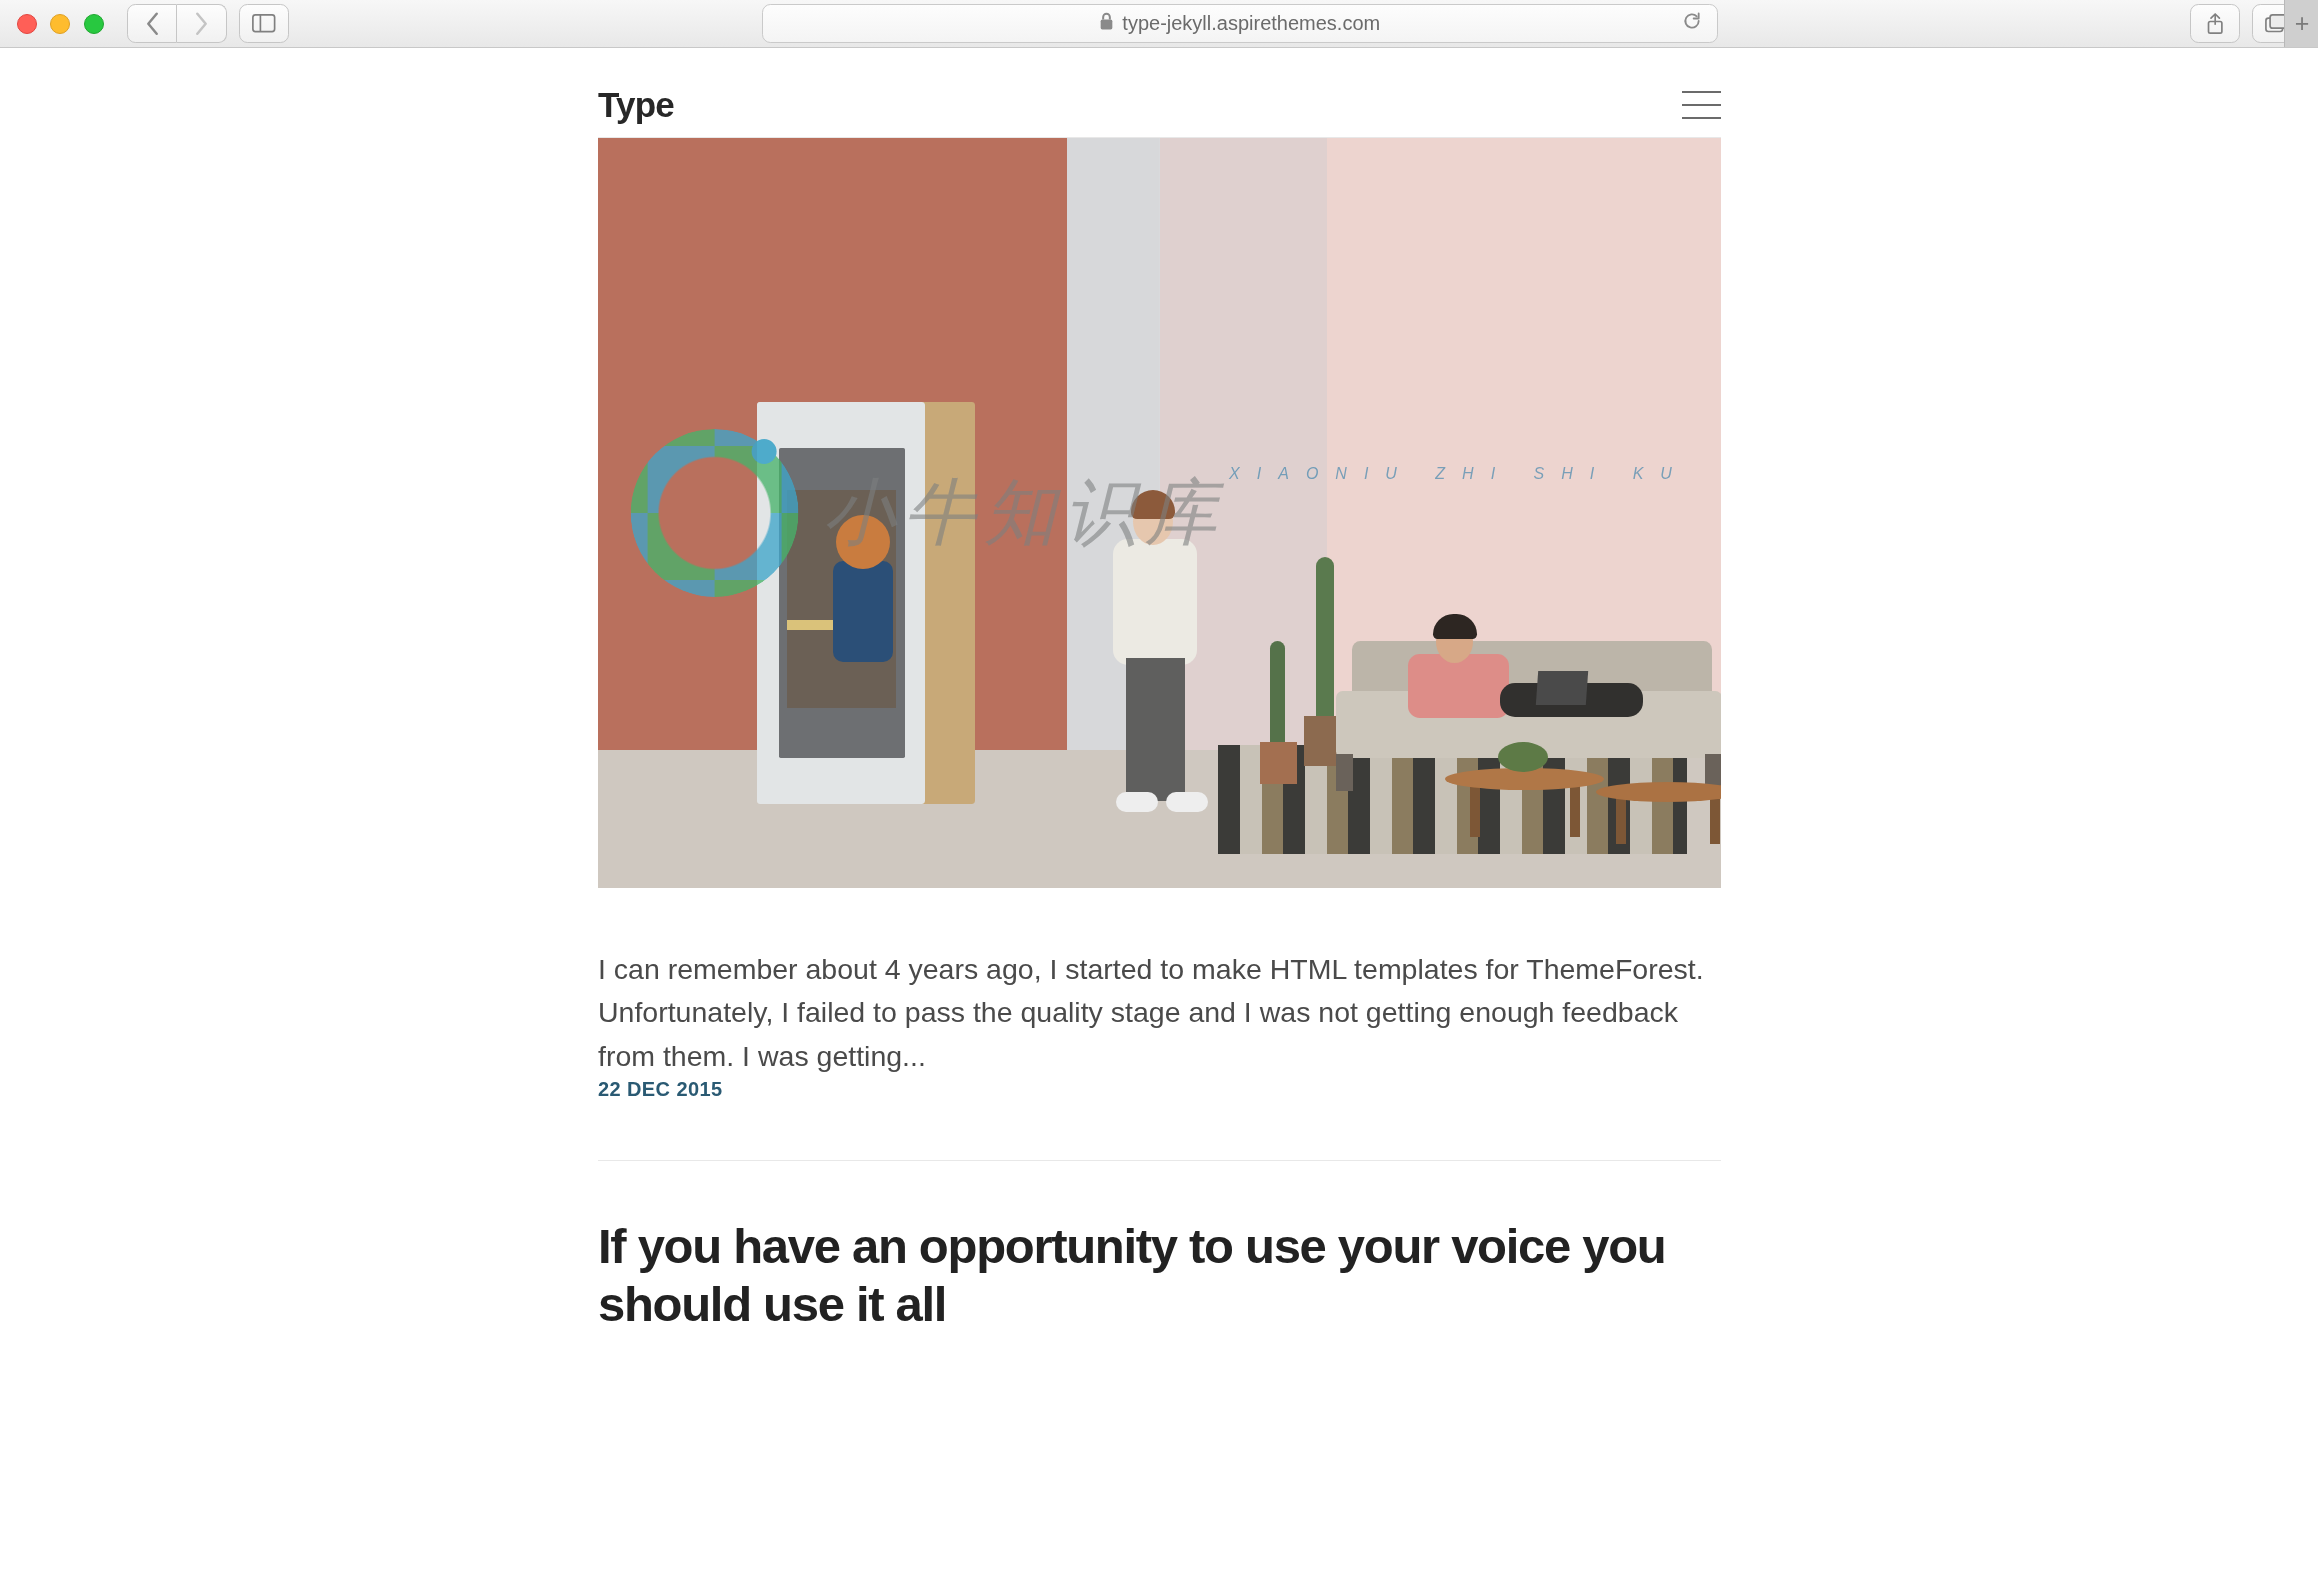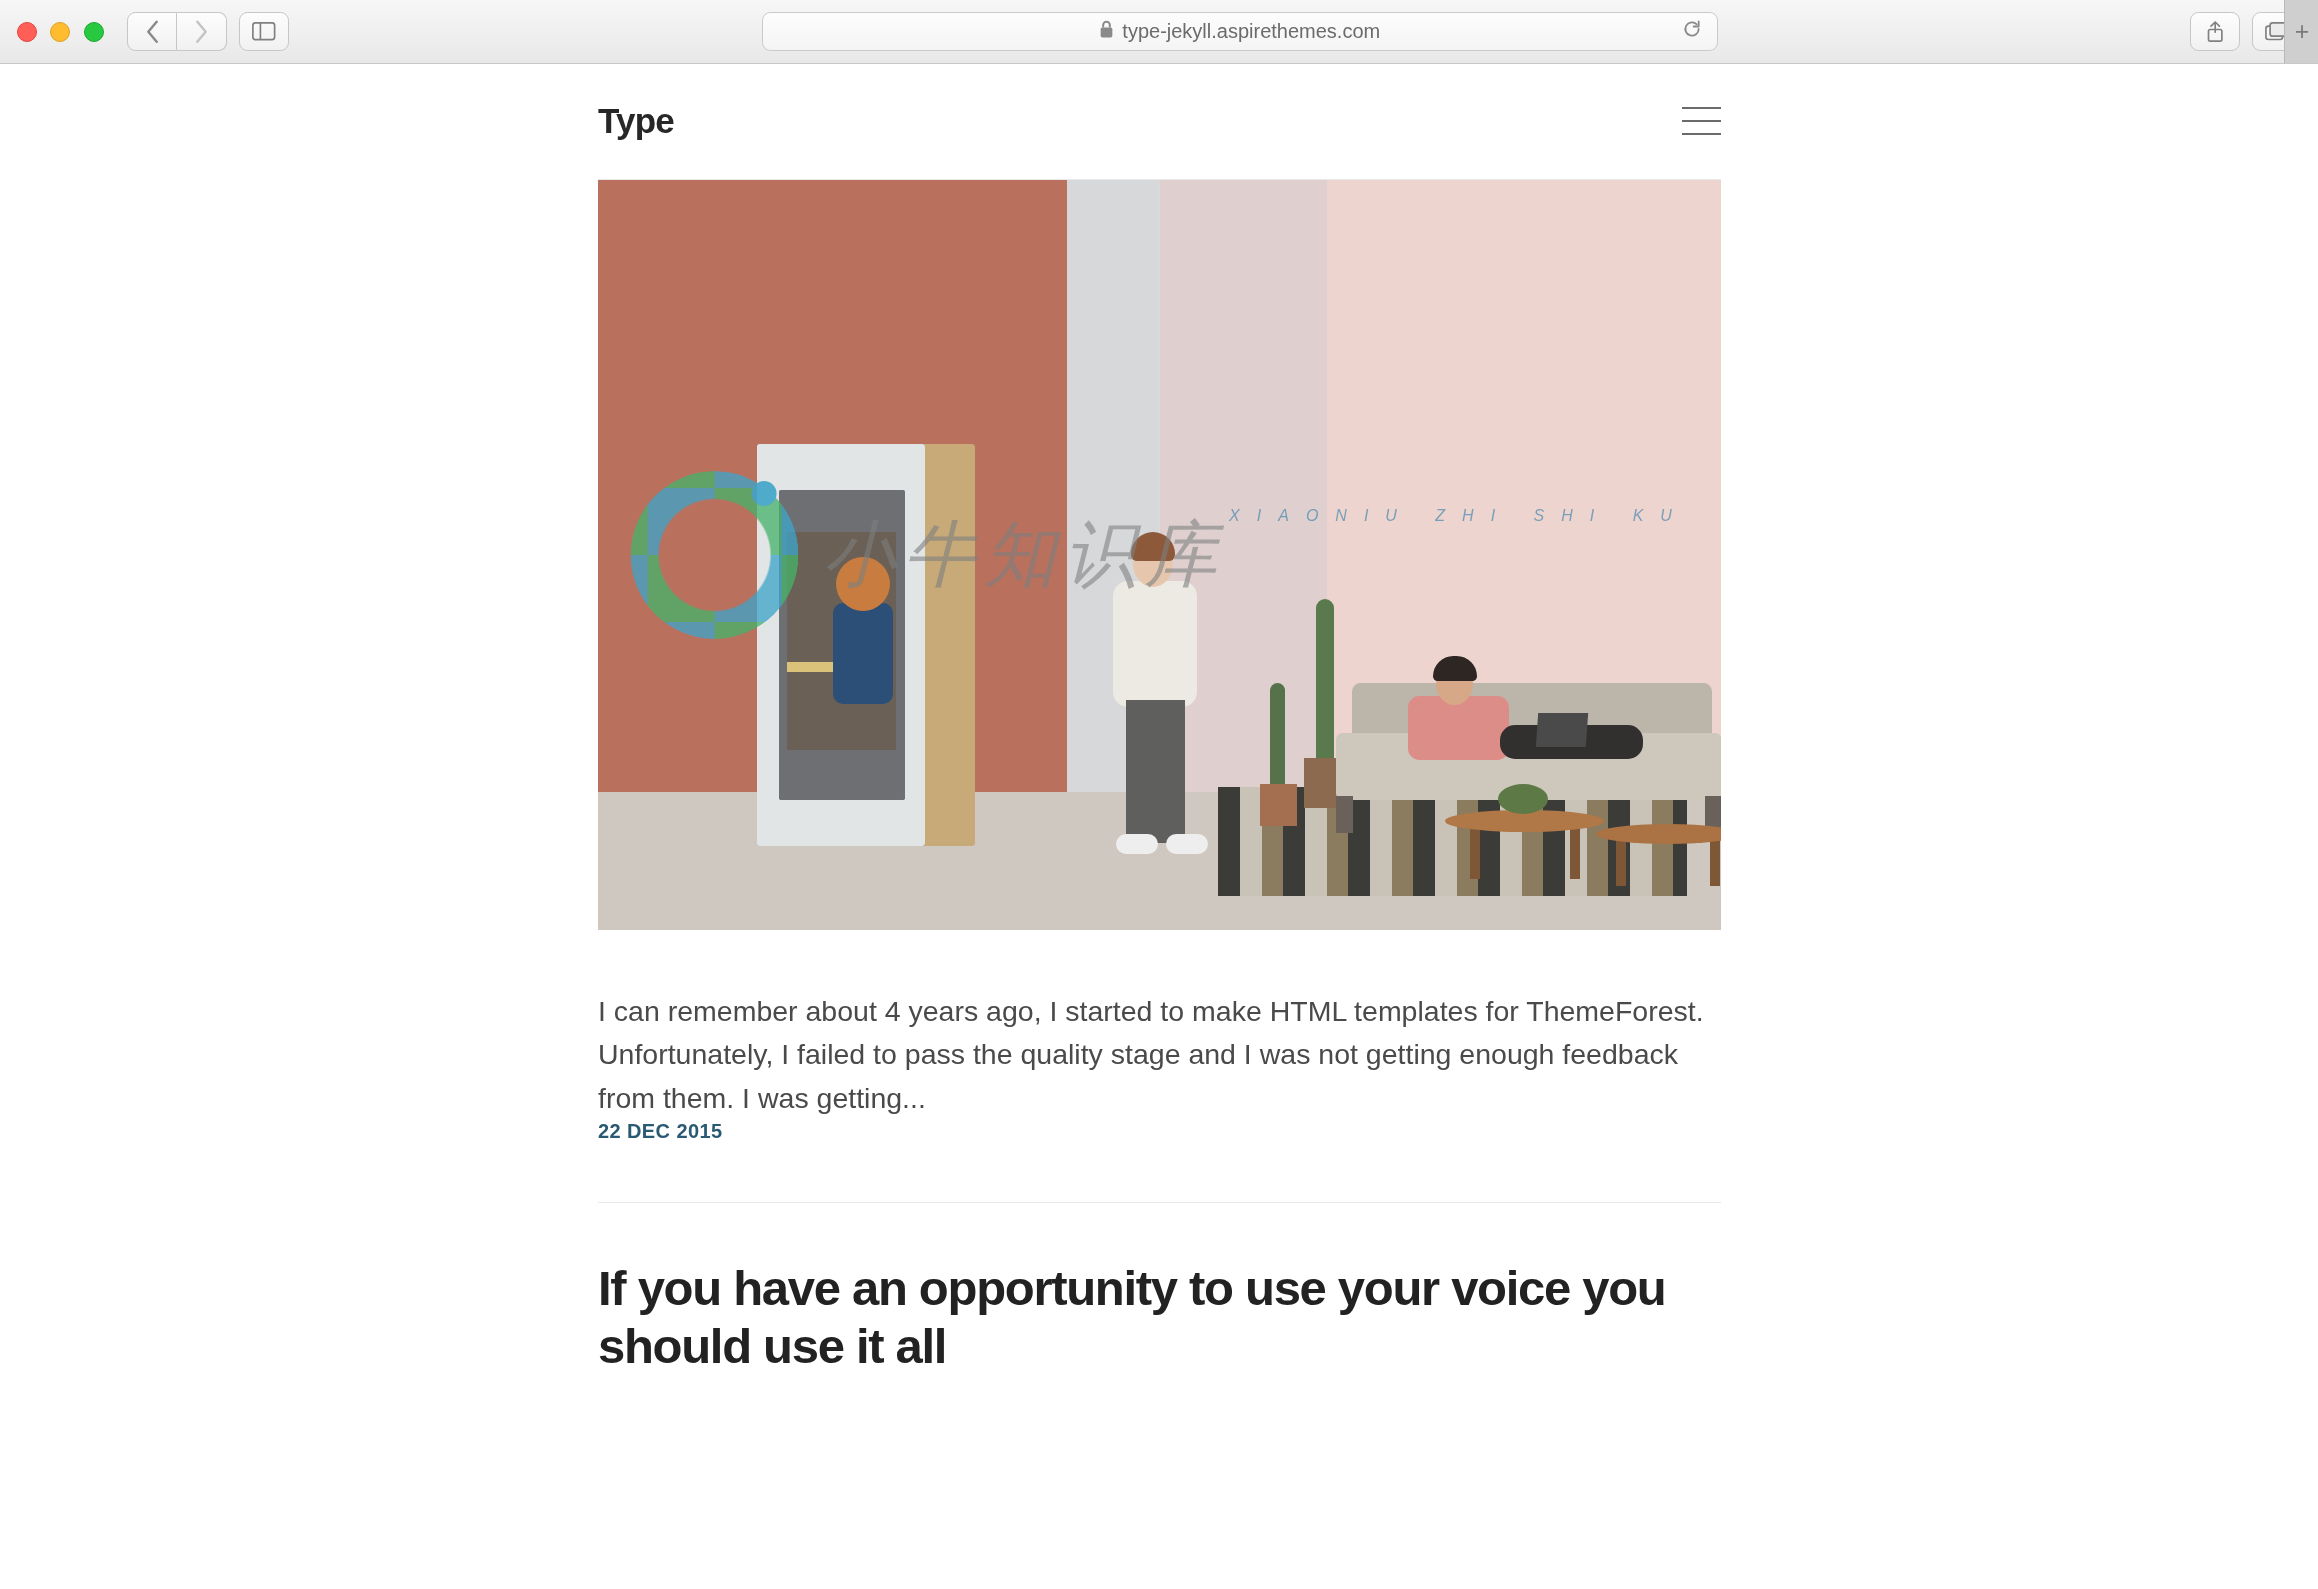--- a/index.html
+++ b/index.html
@@ -6,21 +6,21 @@
     body {
       font-family: -apple-system, BlinkMacSystemFont, "Segoe UI", Helvetica, Arial, sans-serif;
       background: #fff;
       width: 2319px;
       height: 1589px;
       overflow: hidden;
     }
 
     
     .browser-chrome {
-      height: 64px;
+      height: 48px;
       background: linear-gradient(to bottom, #f7f7f7, #e8e8e8);
       border-bottom: 0.8px solid #c8c8c8;
       display: flex;
       align-items: center;
       padding: 0 17px;
       gap: 11.7px;
       position: relative;
       text-align: center;
     }
     .traffic-lights { display: flex; gap: 13.4px; align-items: center; margin-right: 11.7px; }
@@ -76,21 +76,21 @@
       position: relative;
     }
     .page {
       width: 1123px;
       margin: 0 auto;
       padding-top: 20px;
     }
 
     .site-header {
       display: flex; align-items: center; justify-content: space-between;
-      padding: 17px 0 38px 0;
+      padding: 17px 0 12px 0;
       border-bottom: 0.8px solid #e8e8e8;
     }
     .site-title {
       font-size: 35px;
       font-weight: 800;
       letter-spacing: -0.8px;
       color: #272727;
     }
     .hamburger {
       width: 39px; height: 28.5px;

